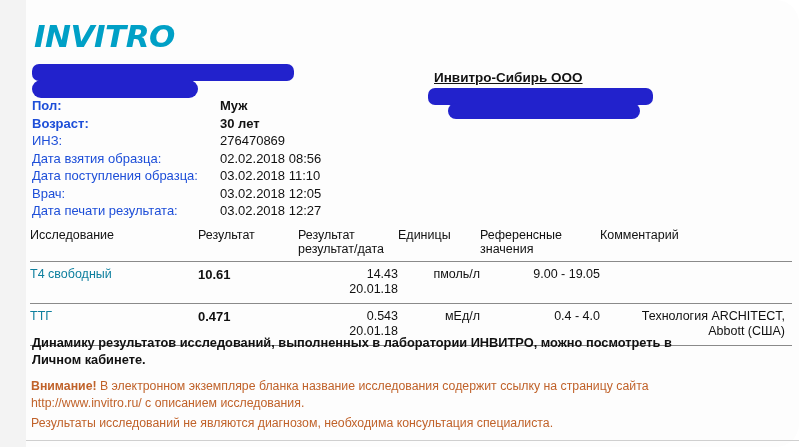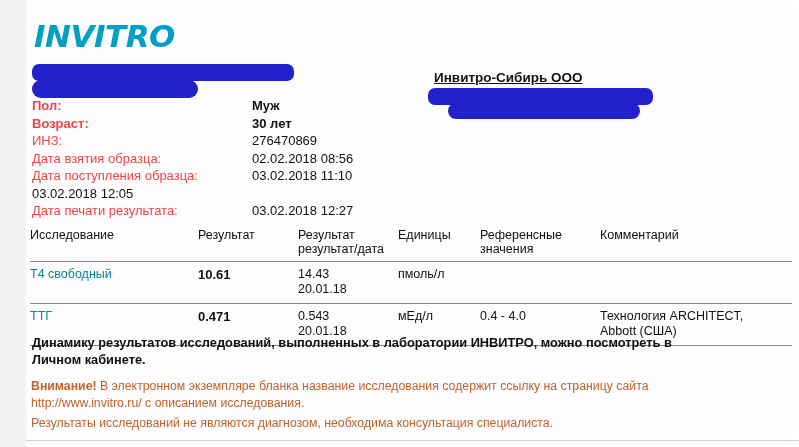--- a/index.html
+++ b/index.html
@@ -72,23 +72,23 @@
     top: 98px;
     width: 400px;
   }
   .info-row {
     display: flex;
     height: 17.5px;
     align-items: flex-start;
     font-size: 13px;
   }
   .info-label {
-    width: 220px;
-    font-weight: bold;
-    color: #ef4444;
+    width: 188px;
+    font-weight: bold;
+    color: #1d4ed8;
   }
   .info-label.plain { font-weight: normal; }
   .info-value {
     font-weight: bold;
     color: #111;
   }
   .info-value.plain { font-weight: normal; }
 
   
   .table {
@@ -119,21 +119,21 @@
     width: 762px;
   }
   .trow {
     display: flex;
     padding: 5px 0 6px 0;
     align-items: flex-start;
   }
   .trow .td { line-height: 1.2; }
   .analyte { color: #0d7f9e; }
   .result { font-weight: bold; color: #111; font-size: 13px; }
-  .sub { color: #111; }
+  .sub { color: #111; text-align: right; }
   .prev-date { display: block; }
 
   .note-bold {
     position: absolute;
     left: 6px;
     top: 334px;
     width: 740px;
     font-size: 12.8px;
     font-weight: bold;
     color: #111;
@@ -197,20 +197,21 @@
       </div>
       <div class="info-row">
         <div class="info-label plain">Дата взятия образца:</div>
         <div class="info-value plain">02.02.2018 08:56</div>
       </div>
       <div class="info-row">
         <div class="info-label plain">Дата поступления образца:</div>
         <div class="info-value plain">03.02.2018 11:10</div>
       </div>
       <div class="info-row">
+        <div class="info-label plain">Врач:</div>
         <div class="info-value plain">03.02.2018 12:05</div>
       </div>
       <div class="info-row">
         <div class="info-label plain">Дата печати результата:</div>
         <div class="info-value plain">03.02.2018 12:27</div>
       </div>
     </div>
 
     <div class="table">
       <div class="thead">
@@ -231,20 +232,21 @@
       <div class="rule"></div>
 
       <div class="trow">
         <div class="td c1 analyte">Т4 свободный</div>
         <div class="td c2 result">10.61</div>
         <div class="td c3 sub">
           <span>14.43</span>
           <span class="prev-date">20.01.18</span>
         </div>
         <div class="td c4 sub">пмоль/л</div>
+        <div class="td c5 sub">9.00 - 19.05</div>
         <div class="td c6 sub"></div>
       </div>
 
       <div class="rule"></div>
 
       <div class="trow">
         <div class="td c1 analyte">ТТГ</div>
         <div class="td c2 result">0.471</div>
         <div class="td c3 sub">
           <span>0.543</span>

